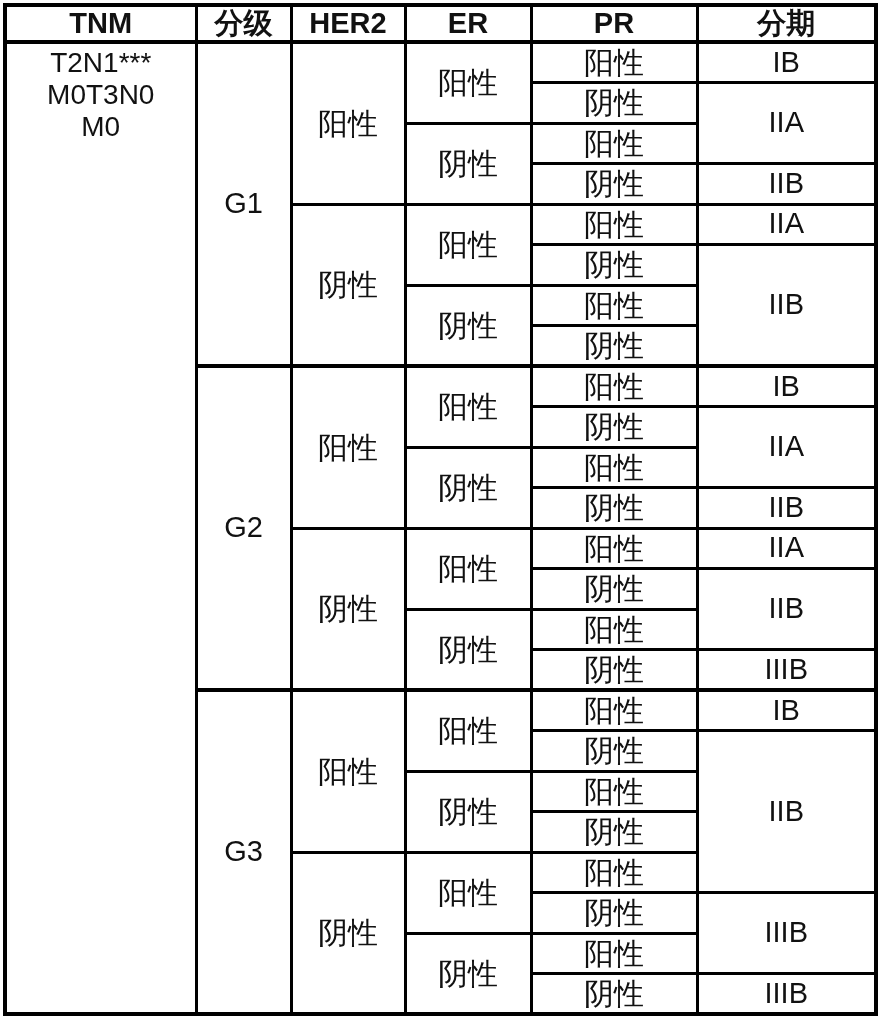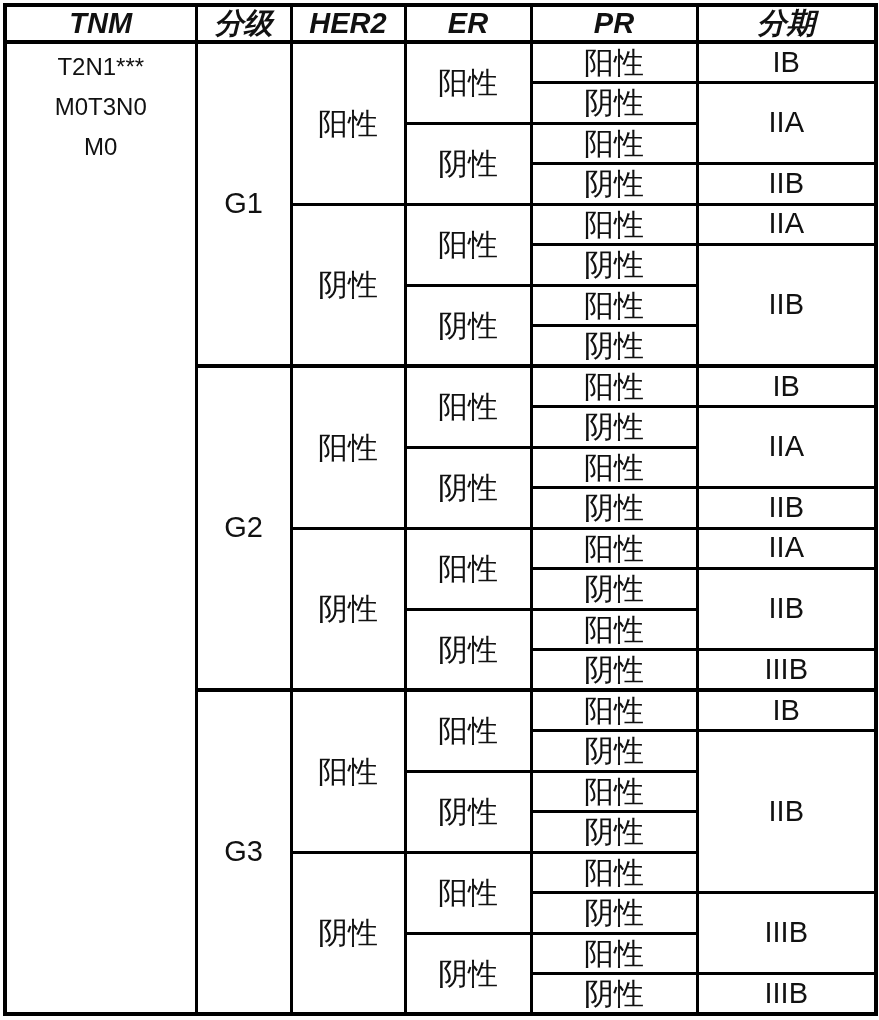--- a/index.html
+++ b/index.html
@@ -25,29 +25,28 @@
     vertical-align: middle;
     padding: 0;
     font-size: 29px;
     line-height: 1.1;
     overflow: hidden;
   }
   thead th {
     font-weight: bold;
     height: 33px;
     border-bottom-width: 4px;
-    font-style: italic;
   }
   tbody tr { height: 40px; }
   td.tnm-cell {
     vertical-align: top;
     white-space: pre-line;
     padding-top: 3px;
-    font-size: 24px;
-    line-height: 40px;
+    font-size: 28px;
+    line-height: 32px;
   }
   tr.grade-start td { border-top-width: 4px; }
   td.cjk { font-size: 30px; }
 </style>
 </head>
 <body>
 
 <table class="staging">
   <colgroup>
     <col style="width:191px">

